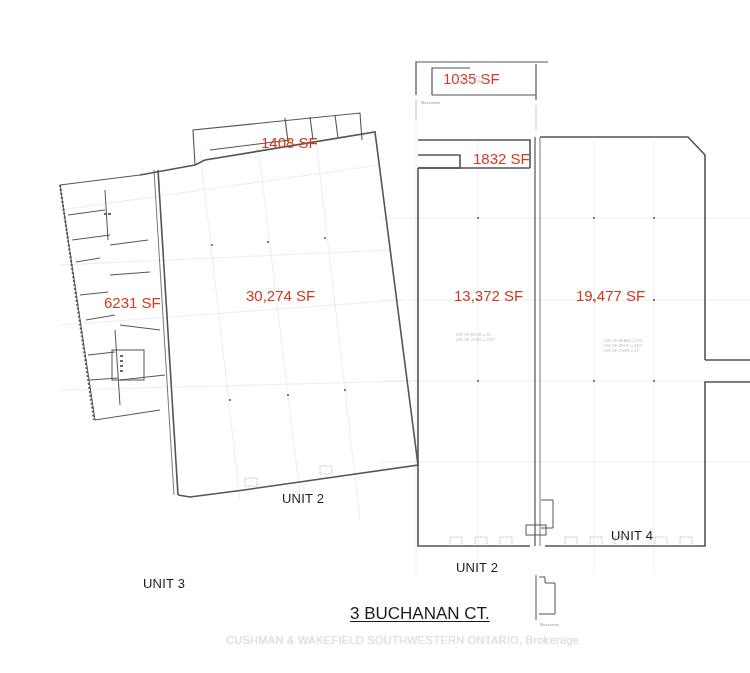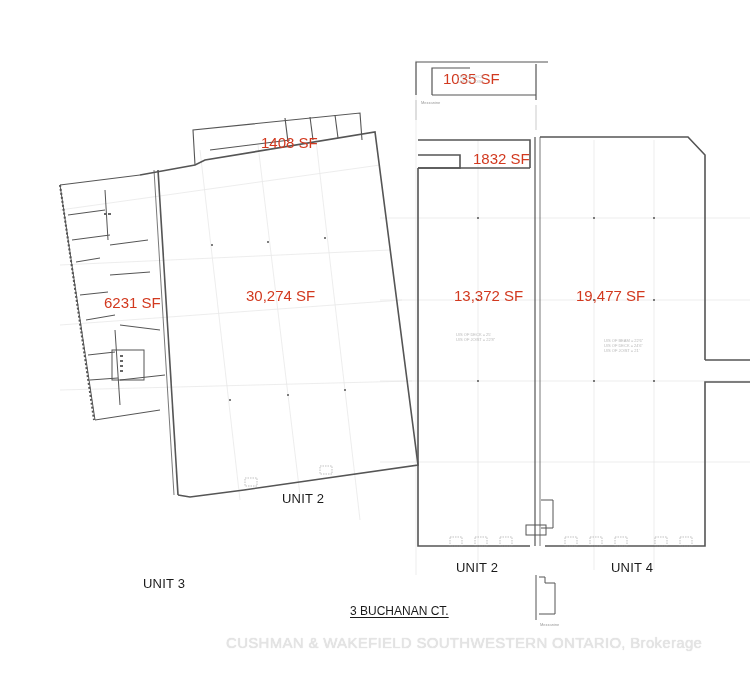--- a/index.html
+++ b/index.html
@@ -1,24 +1,24 @@
 <!DOCTYPE html>
 <html><head>
 <meta charset="utf-8">
 <style>
   html, body { margin: 0; padding: 0; background: #ffffff; }
   body { width: 750px; height: 673px; position: relative; overflow: hidden; font-family: "Liberation Sans", sans-serif; }
   #plan { position: absolute; left: 0; top: 0; width: 750px; height: 673px; }
   .lbl { position: absolute; white-space: nowrap; }
   .area { color: #d2391f; font-weight: normal; font-size: 15px; }
   .unit { color: #1a1a1a; font-size: 13px; letter-spacing: 0.2px; }
-  .addr { color: #1a1a1a; font-size: 12px; text-decoration: underline; text-underline-offset: 2px; }
+  .addr { color: #1a1a1a; font-size: 17px; text-decoration: underline; text-underline-offset: 2px; }
   .note { color: #b9b9b9; font-size: 4px; line-height: 5px; }
   .mezz { color: #9a9a9a; font-size: 4px; }
-  .watermark { color: #e4e4e4; font-size: 15px; letter-spacing: 0.3px; text-shadow: 0 0 1px #cfcfcf; }
+  .watermark { color: #e4e4e4; font-size: 11px; letter-spacing: 0.3px; text-shadow: 0 0 1px #cfcfcf; }
 </style>
 </head>
 <body>
 
 <svg id="plan" viewBox="0 0 750 673" xmlns="http://www.w3.org/2000/svg">
 
   <g stroke="#e8e8e8" stroke-width="0.8" fill="none">
 
     <line x1="200" y1="150" x2="240" y2="500"></line>
     <line x1="258" y1="145" x2="300" y2="495"></line>
@@ -164,17 +164,17 @@
   <div>U/S OF DECK</div>
   <div>U/S OF JOIST</div>
 </div>
 
 <div class="lbl mezz" style="left:421px;top:100px;">Mezzanine</div>
 <div class="lbl mezz" style="left:540px;top:622px;">Mezzanine</div>
 
 <div class="lbl unit" style="left:143px;top:576px;">UNIT 3</div>
 <div class="lbl unit" style="left:282px;top:491px;">UNIT 2</div>
 <div class="lbl unit" style="left:456px;top:560px;">UNIT 2</div>
-<div class="lbl unit" style="left:611px;top:560px;">UNIT 4</div>
+<div class="lbl unit" style="left:611px;top:528px;">UNIT 4</div>
 
 <div class="lbl addr" style="left:350px;top:604px;">3 BUCHANAN CT.</div>
 
 <div class="lbl watermark" style="left:226px;top:634px;">CUSHMAN &amp; WAKEFIELD SOUTHWESTERN ONTARIO, Brokerage</div>
 
 </body></html>

